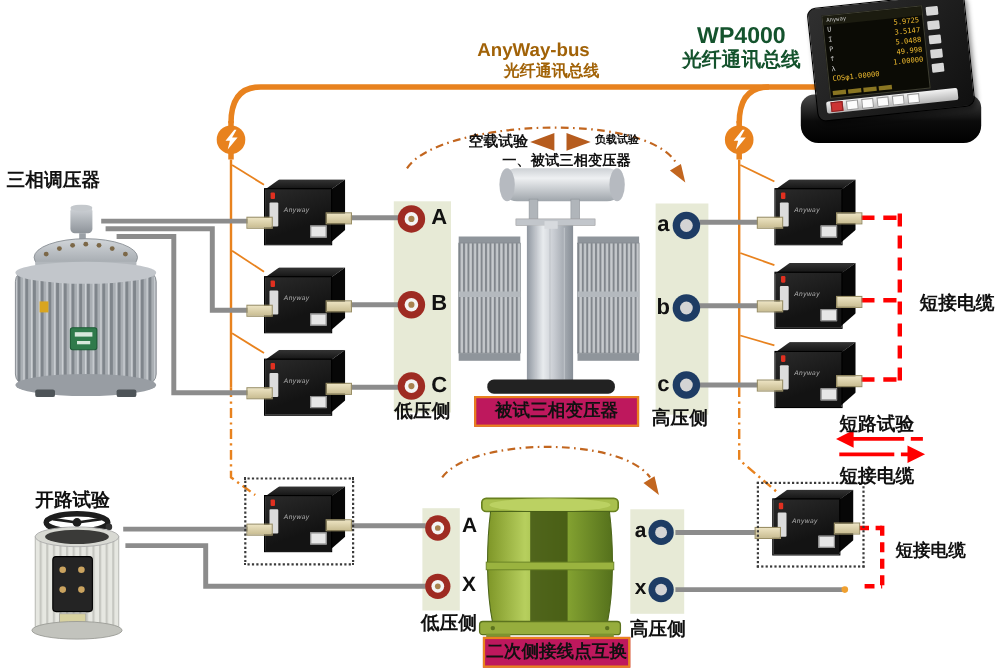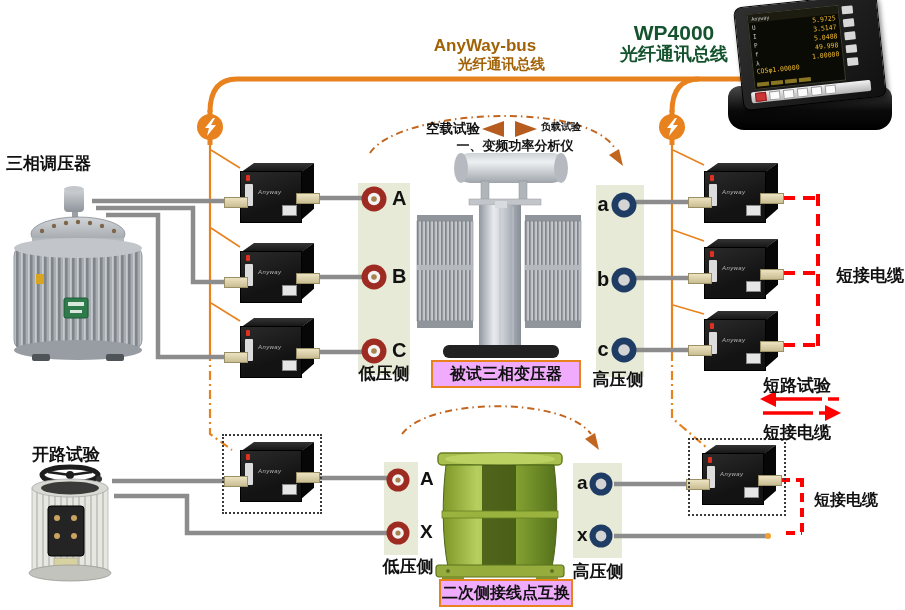--- a/index.html
+++ b/index.html
@@ -3,21 +3,21 @@
 <meta charset="utf-8">
 <style>
   html,body{margin:0;padding:0;background:#fff;}
   #stage{position:relative;width:905px;height:610px;background:#fff;overflow:hidden;
          font-family:"Liberation Sans","DejaVu Sans",sans-serif;}
   .abs{position:absolute;}
   .lbl{position:absolute;font-weight:bold;color:#111;white-space:nowrap;}
   .orange-text{color:#a16207;}
   .red-text{color:#14532d;}
   .strip{position:absolute;background:#E7EAD6;z-index:0;}
-  .framebox{position:absolute;border:2px solid #E8821E;background:#f0abfc;font-weight:bold;
+  .framebox{position:absolute;border:2px solid #E8821E;background:#be185d;font-weight:bold;
             color:#111;text-align:center;z-index:3;}
   .dotframe{position:absolute;border:2px dotted #3a3a3a;z-index:2;}
   svg.layer{position:absolute;left:0;top:0;z-index:1;}
   .devu{z-index:0;}   
   .txt{z-index:3;text-align:center;}
 
   
   .sensor{position:absolute;width:82px;height:62px;z-index:2;}
   .s-top{position:absolute;left:0;top:0;width:74px;height:10px;
          background:linear-gradient(#343434,#101010);
@@ -485,21 +485,21 @@
   <div class="lbl txt orange-text" style="left:425px;top:36px;width:120px;text-align:center;font-size:17px;">AnyWay-bus</div>
   <div class="lbl txt orange-text" style="left:425px;top:55px;width:120px;text-align:right;font-size:14.5px;">光纤通讯总线</div>
   <div class="lbl txt red-text" style="left:600px;top:21px;width:148px;text-align:center;font-size:21px;">WP4000</div>
   <div class="lbl txt red-text" style="left:600px;top:42px;width:148px;text-align:center;font-size:18px;">光纤通讯总线</div>
 
   <div class="lbl txt" style="left:6px;top:152px;font-size:17px;">三相调压器</div>
   <div class="lbl txt" style="left:32px;top:443px;font-size:17px;">开路试验</div>
 
   <div class="lbl txt" style="left:426px;top:120px;font-size:13.5px;">空载试验</div>
   <div class="lbl txt" style="left:541px;top:120px;font-size:10px;">负载试验</div>
-  <div class="lbl txt" style="left:430px;top:137px;width:170px;text-align:center;font-size:13px;">一、变频功率分析仪</div>
+  <div class="lbl txt" style="left:430px;top:137px;width:170px;text-align:center;font-size:13px;">一、被试三相变压器</div>
 
   <div class="lbl txt" style="left:357px;top:362px;width:54px;text-align:center;font-size:17px;">低压侧</div>
   <div class="lbl txt" style="left:591px;top:368px;width:54px;text-align:center;font-size:17px;">高压侧</div>
   <div class="framebox" style="left:431px;top:360px;width:146px;height:24px;line-height:24px;font-size:16px;">被试三相变压器</div>
 
   <div class="lbl txt" style="left:836px;top:264px;font-size:17px;">短接电缆</div>
   <div class="lbl txt" style="left:763px;top:355px;font-size:17px;margin-top:19px;">短路试验</div>
   <div class="lbl txt" style="left:763px;top:421px;font-size:17px;">短接电缆</div>
   <div class="lbl txt" style="left:814px;top:490px;font-size:16px;">短接电缆</div>
 

